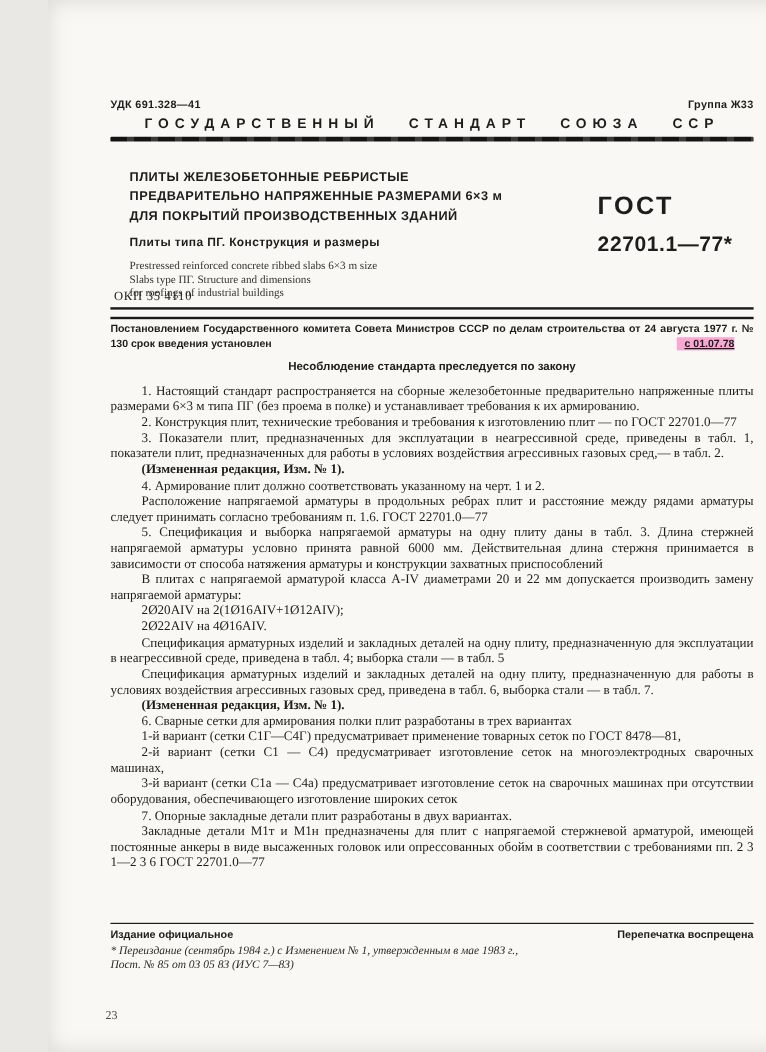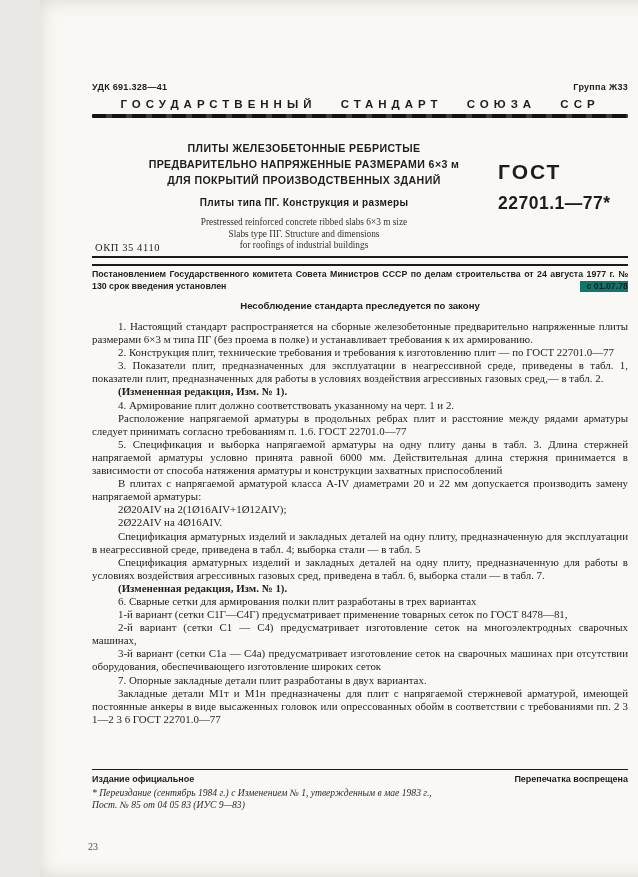--- a/index.html
+++ b/index.html
@@ -33,21 +33,21 @@
     letter-spacing:5px;word-spacing:16px;white-space:nowrap;
   }
   .rule-thick{
     position:absolute;top:114px;left:52px;width:536px;height:4px;
     background:repeating-linear-gradient(90deg,#141412 0 14px,#3a3a36 14px 20px);
     border-radius:1px;
   }
   
   .title-left{
     position:absolute;top:140px;left:68px;width:392px;
-    text-align:center;
+    text-align:left;
     font-family:"Liberation Sans",sans-serif;
   }
   .title-ru{font-weight:bold;font-size:10.6px;line-height:16px;letter-spacing:.4px;}
   .title-sub{font-weight:bold;font-size:10px;margin-top:9px;letter-spacing:.3px;}
   .title-en{font-family:"Liberation Serif",serif;font-size:9.3px;line-height:11.5px;margin-top:9px;color:#33322f;}
   .gost-block{
     position:absolute;top:160px;left:458px;width:132px;
     font-family:"Liberation Sans",sans-serif;font-weight:bold;
   }
   .gost-label{font-size:21px;letter-spacing:2px;}
@@ -59,22 +59,22 @@
     border-top:2.5px solid #1a1a18;border-bottom:2px solid #1a1a18;
   }
   
   .decree{
     position:absolute;top:269px;left:52px;width:536px;
     font-family:"Liberation Sans",sans-serif;font-weight:bold;
     font-size:8.8px;line-height:11.5px;text-align:justify;
     padding-right:0;
   }
   .decree-date{
-    position:absolute;right:0;top:11.5px;
-    white-space:nowrap;background:#0f766e;padding-left:6px;
+    position:absolute;right:16px;top:11.5px;
+    text-decoration:underline;white-space:nowrap;background:#f9a8d4;padding-left:6px;
   }
   .law-row{
     position:absolute;top:300px;left:52px;width:536px;
     text-align:center;
     font-family:"Liberation Sans",sans-serif;font-weight:bold;font-size:9.6px;
   }
   
   .body-text{
     position:absolute;top:320px;left:52px;width:536px;
     font-size:10.9px;line-height:13.1px;text-align:justify;
@@ -164,18 +164,18 @@
     <p class="para">7. Опорные закладные детали плит разработаны в двух вариантах.</p>
     <p class="para">Закладные детали М1т и М1н предназначены для плит с напрягаемой стержневой арматурой, имеющей постоянные анкеры в виде высаженных головок или опрессованных обойм в соответствии с требованиями пп. 2 3 1—2 3 6 ГОСТ 22701.0—77</p>
   </div>
 
   <div class="foot-rule"></div>
   <div class="foot-row">
     <span>Издание официальное</span>
     <span>Перепечатка воспрещена</span>
   </div>
   <div class="foot-note note1">* Переиздание (сентябрь 1984 г.) с Изменением № 1, утвержденным в мае 1983 г.,</div>
-  <div class="foot-note note2">Пост. № 85 от 04 05 83 (ИУС 9—83)</div>
+  <div class="foot-note note2">Пост. № 85 от 03 05 83 (ИУС 7—83)</div>
 
   <div class="page-num">23</div>
   <div class="watermark">gbl22.ru</div>
 
 </div>
 
 </body></html>

